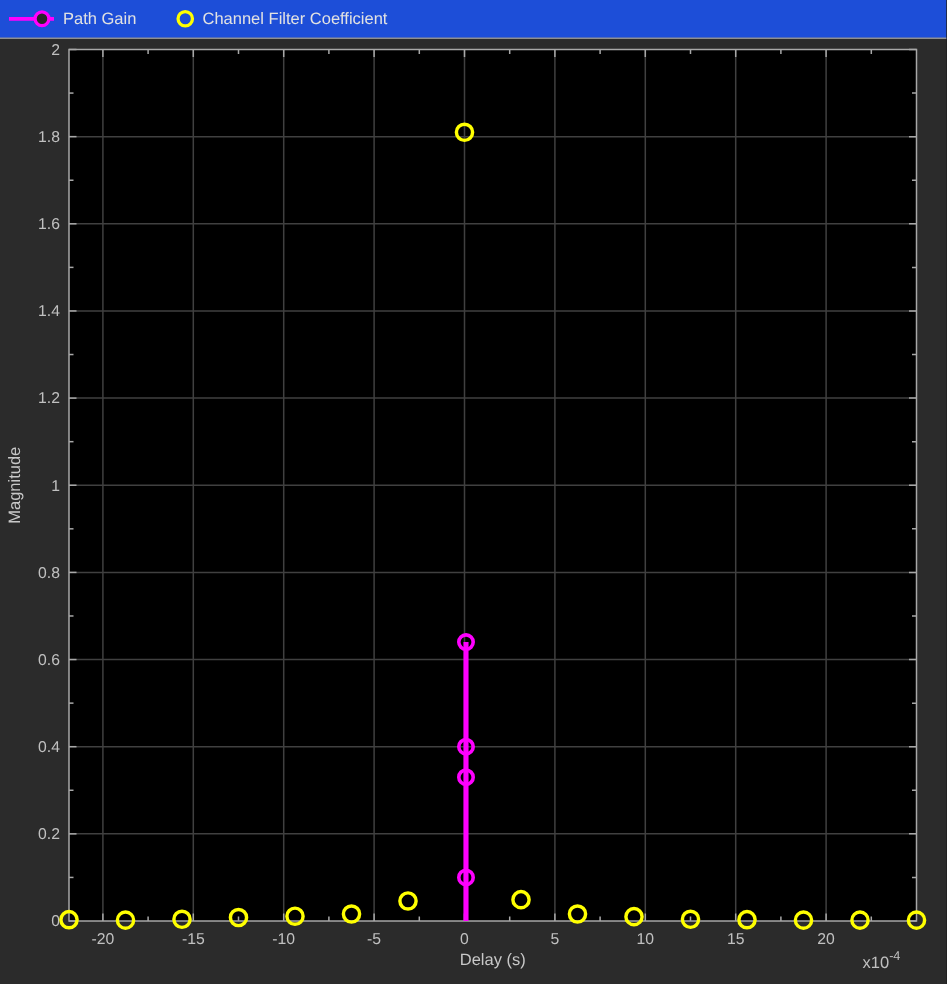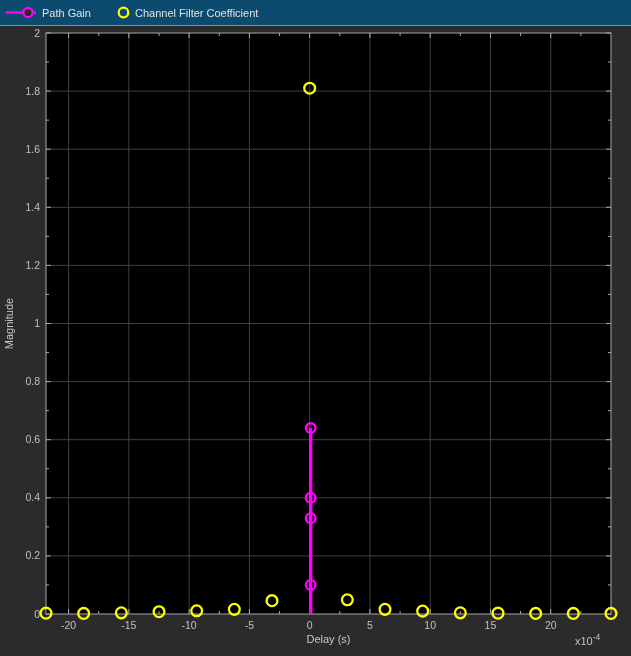--- a/index.html
+++ b/index.html
@@ -15,21 +15,21 @@
     position: relative;
     width: 631px;
     height: 656px;
     background: #2b2b2b;
   }
   #legend-bar {
     position: absolute;
     top: 0; left: 0;
     width: 631px;
     height: 25px;
-    background: #0c4a6e;
+    background: #1d4ed8;
     border-bottom: 1px solid #8f8f8f;
     z-index: 2;
   }
   .legend-entry {
     position: absolute;
     top: 0;
     height: 25px;
     display: flex;
     align-items: center;
   }

